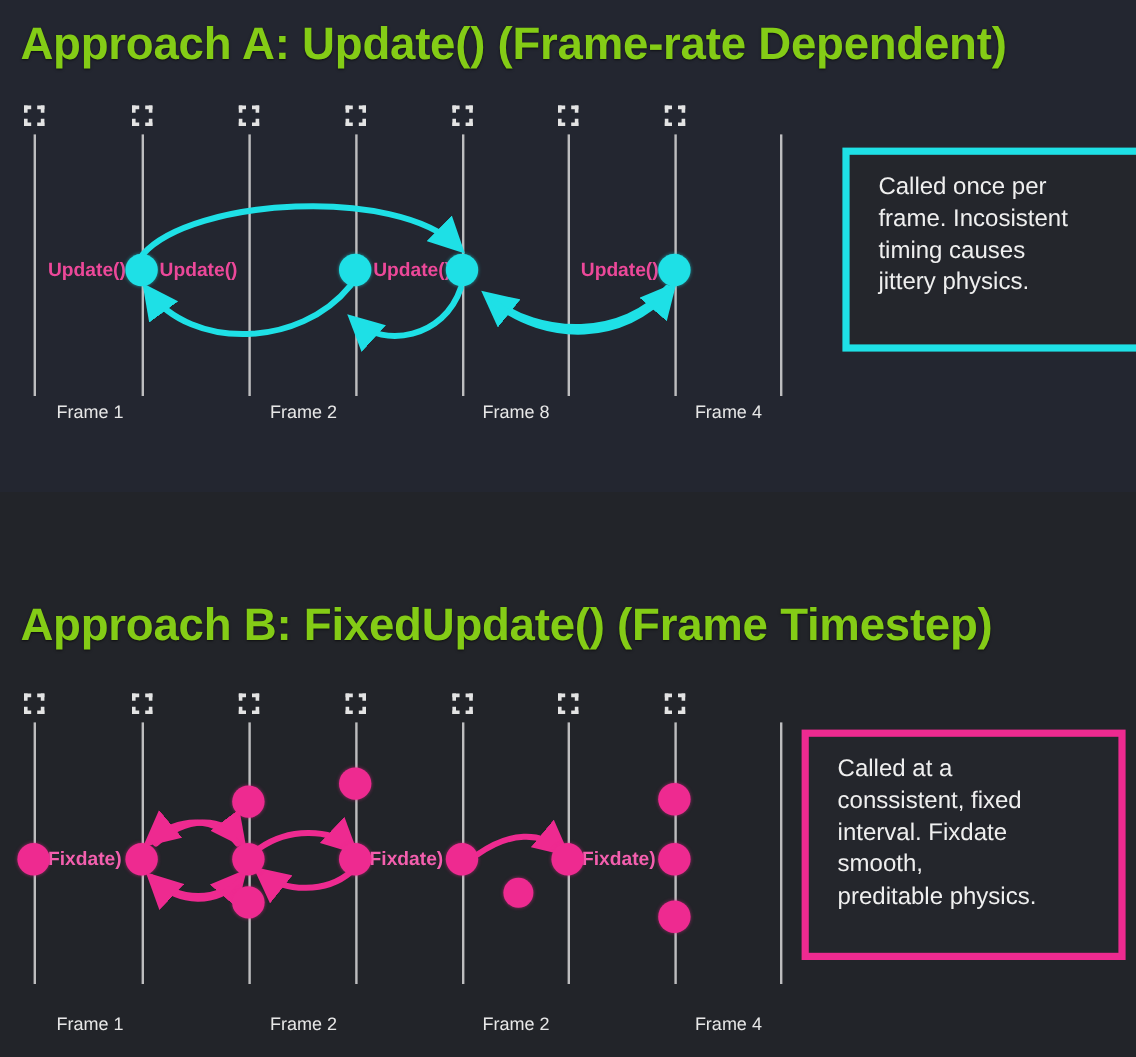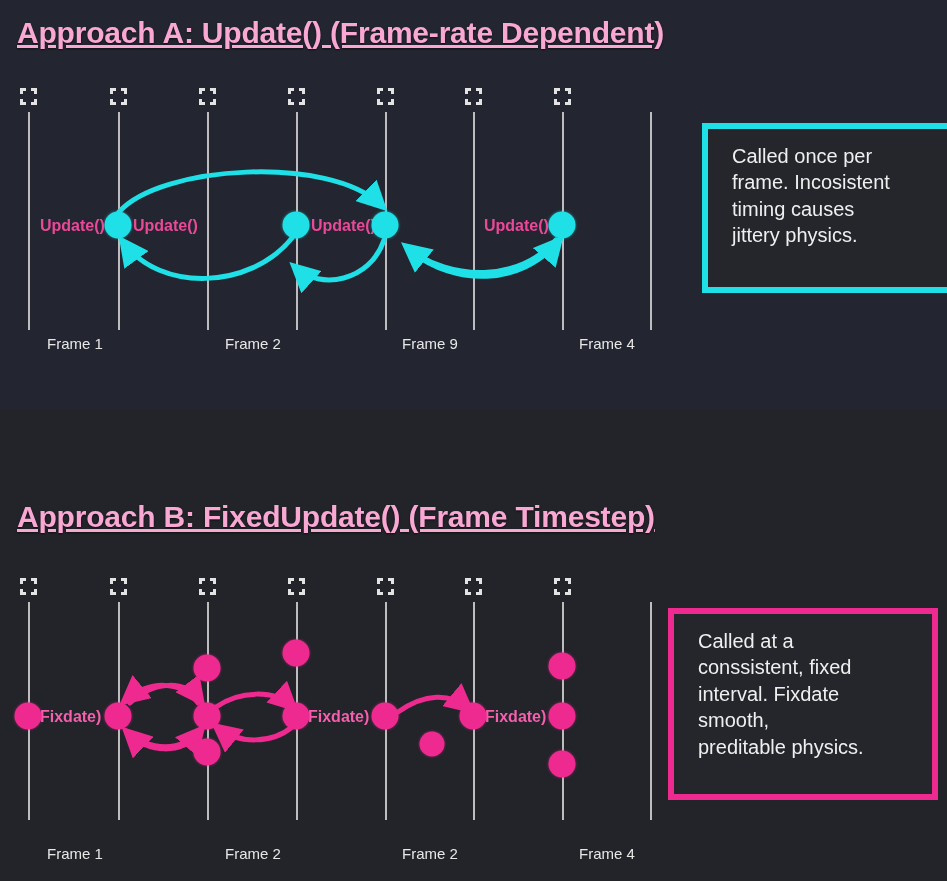--- a/index.html
+++ b/index.html
@@ -10,27 +10,26 @@
     font-family:"Liberation Sans", sans-serif;
     overflow:hidden;
     position:relative;
   }
   .panel{position:absolute;left:0;width:947px;overflow:hidden;}
   #panel-a{top:0;height:410px;background:#232630;}
   #panel-b{top:410px;height:471px;background:#222429;}
 
   .section-title{
     position:absolute;
-    font-size:30px;
+    font-size:38px;
     font-weight:bold;
-    color:#f9a8d4;
+    color:#84cc16;
     letter-spacing:-0.2px;
     white-space:nowrap;
     text-shadow:0 1px 2px rgba(0,0,0,.6);
-    text-decoration:underline;
   }
   #title-a{left:17px;top:16px;}
   #title-b{left:17px;top:500px;}
 
   .diagram{position:absolute;left:0;top:0;width:947px;height:100%;}
 
   
   .tl-line{
     position:absolute;
     width:2px;
@@ -139,21 +138,21 @@
   <div class="call-label cyan" style="left:311px;top:226px;">Update()</div>
   <div class="call-label cyan" style="left:484px;top:226px;">Update()</div>
 
   <div class="dot cyan" style="left:118px;top:225px;width:27px;height:27px;"></div>
   <div class="dot cyan" style="left:296px;top:225px;width:27px;height:27px;"></div>
   <div class="dot cyan" style="left:385px;top:225px;width:27px;height:27px;"></div>
   <div class="dot cyan" style="left:562px;top:225px;width:27px;height:27px;"></div>
 
   <div class="frame-label" style="left:25px;top:335px;width:100px;">Frame 1</div>
   <div class="frame-label" style="left:203px;top:335px;width:100px;">Frame 2</div>
-  <div class="frame-label" style="left:380px;top:335px;width:100px;">Frame 9</div>
+  <div class="frame-label" style="left:380px;top:335px;width:100px;">Frame 8</div>
   <div class="frame-label" style="left:557px;top:335px;width:100px;">Frame 4</div>
 </div>
 
 <div class="info-card" id="info-a">
   <div class="info-text">Called once per
 frame. Incosistent
 timing causes
 jittery physics.</div>
 </div>
 

